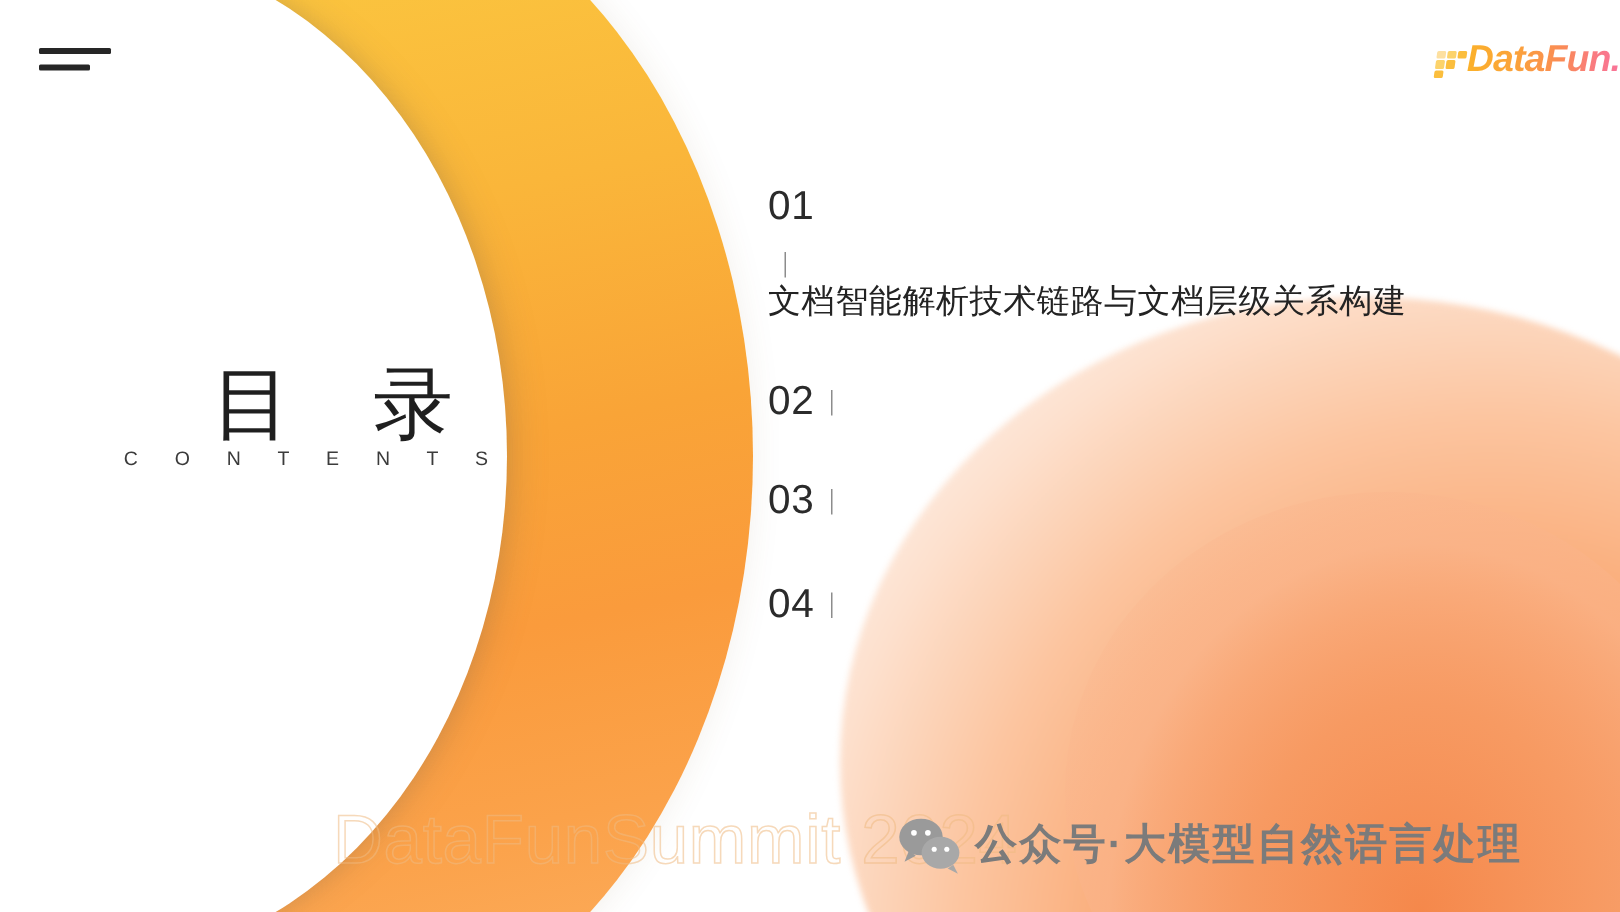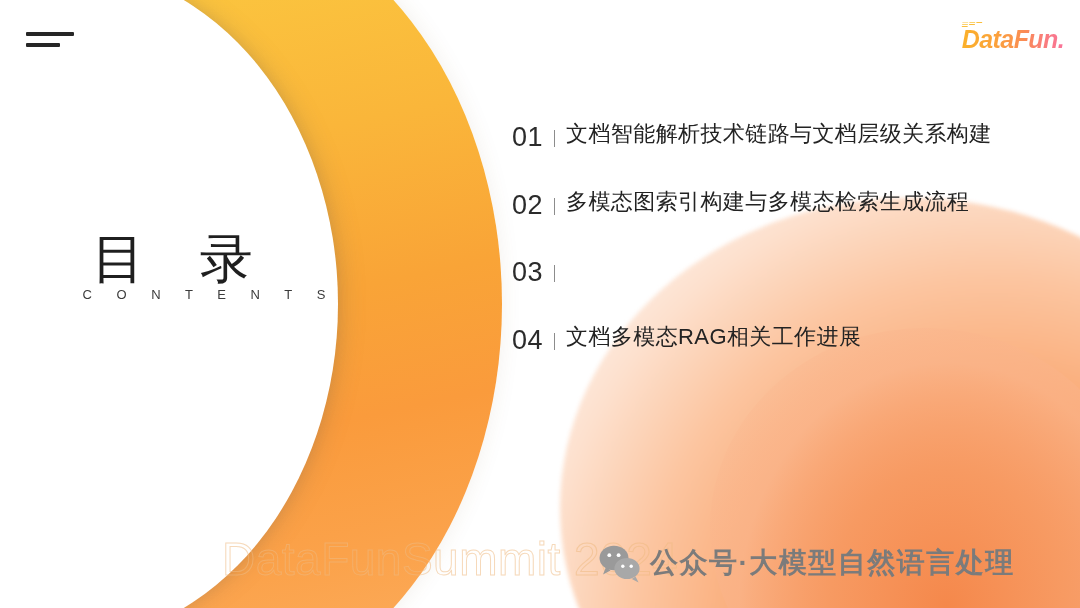--- a/index.html
+++ b/index.html
@@ -106,26 +106,25 @@
     height: 4px;
     background: #262626;
     border-radius: 1px;
   }
   .menu-mark .bar1 { top: 2px;  width: 48px; }
   .menu-mark .bar2 { top: 13px; width: 34px; }
 
   
   .brand-logo {
     position: absolute;
-    right: 16px;
+    right: 0;
     top: 22px;
     display: flex;
-    align-items: flex-start;
+    align-items: flex-end;
     height: 30px;
-    flex-direction: column;
   }
   .brand-dots {
     width: 20px;
     height: 18px;
     margin-right: 1px;
     display: grid;
     grid-template-columns: repeat(3, 1fr);
     grid-template-rows: repeat(3, 1fr);
     gap: 1px;
     transform: skewX(-8deg);
@@ -144,23 +143,23 @@
     -webkit-background-clip: text;
     background-clip: text;
     color: transparent;
     -webkit-text-fill-color: transparent;
   }
 
   
   .contents-block {
     position: absolute;
     left: 72px;
-    top: 230px;
+    top: 241px;
     width: 250px;
-    text-align: left;
+    text-align: right;
     z-index: 3;
   }
   .contents-cn {
     font-size: 53px;
     color: #1f1f1f;
     letter-spacing: 20px;
     text-indent: 20px;
     line-height: 1.08;
     font-weight: 400;
     white-space: nowrap;
@@ -204,21 +203,21 @@
     margin: 12px 11px 0 11px;
   }
   .agenda-text {
     font-size: 22px;
     color: #232323;
     line-height: 1.48;
     letter-spacing: 0.4px;
     flex: 1 1 auto;
     font-weight: 400;
   }
-  .agenda-item.it1 { margin-bottom: 30px; }
+  .agenda-item.it1 { margin-bottom: 30px; flex-direction: column; }
   .agenda-item.it2 { margin-bottom: 28px; }
   .agenda-item.it3 { margin-bottom: 30px; }
 
   
   .watermark {
     position: absolute;
     left: 222px;
     bottom: 22px;
     font-size: 46px;
     font-weight: 400;
@@ -296,32 +295,30 @@
 
     <div class="agenda-item it1">
       <span class="agenda-num">01</span>
       <span class="agenda-sep"></span>
       <span class="agenda-text">文档智能解析技术链路与文档层级关系构建</span>
     </div>
 
     <div class="agenda-item it2">
       <span class="agenda-num">02</span>
       <span class="agenda-sep"></span>
-      <span class="agenda-text">多模态图索引构建与多模态检索生成流程</span>
     </div>
 
     <div class="agenda-item it3">
       <span class="agenda-num">03</span>
       <span class="agenda-sep"></span>
     </div>
 
     <div class="agenda-item it4">
       <span class="agenda-num">04</span>
       <span class="agenda-sep"></span>
-      <span class="agenda-text">文档多模态RAG相关工作进展</span>
     </div>
 
   </div>
 
   <div class="watermark">DataFunSummit 2024</div>
 
   <div class="wechat-line">
     <span class="wechat-icon">
       <svg viewBox="0 0 46 40" width="46" height="40" aria-hidden="true">
         <ellipse cx="17" cy="15" rx="14.5" ry="12.2" fill="#9a9a9a"></ellipse>

